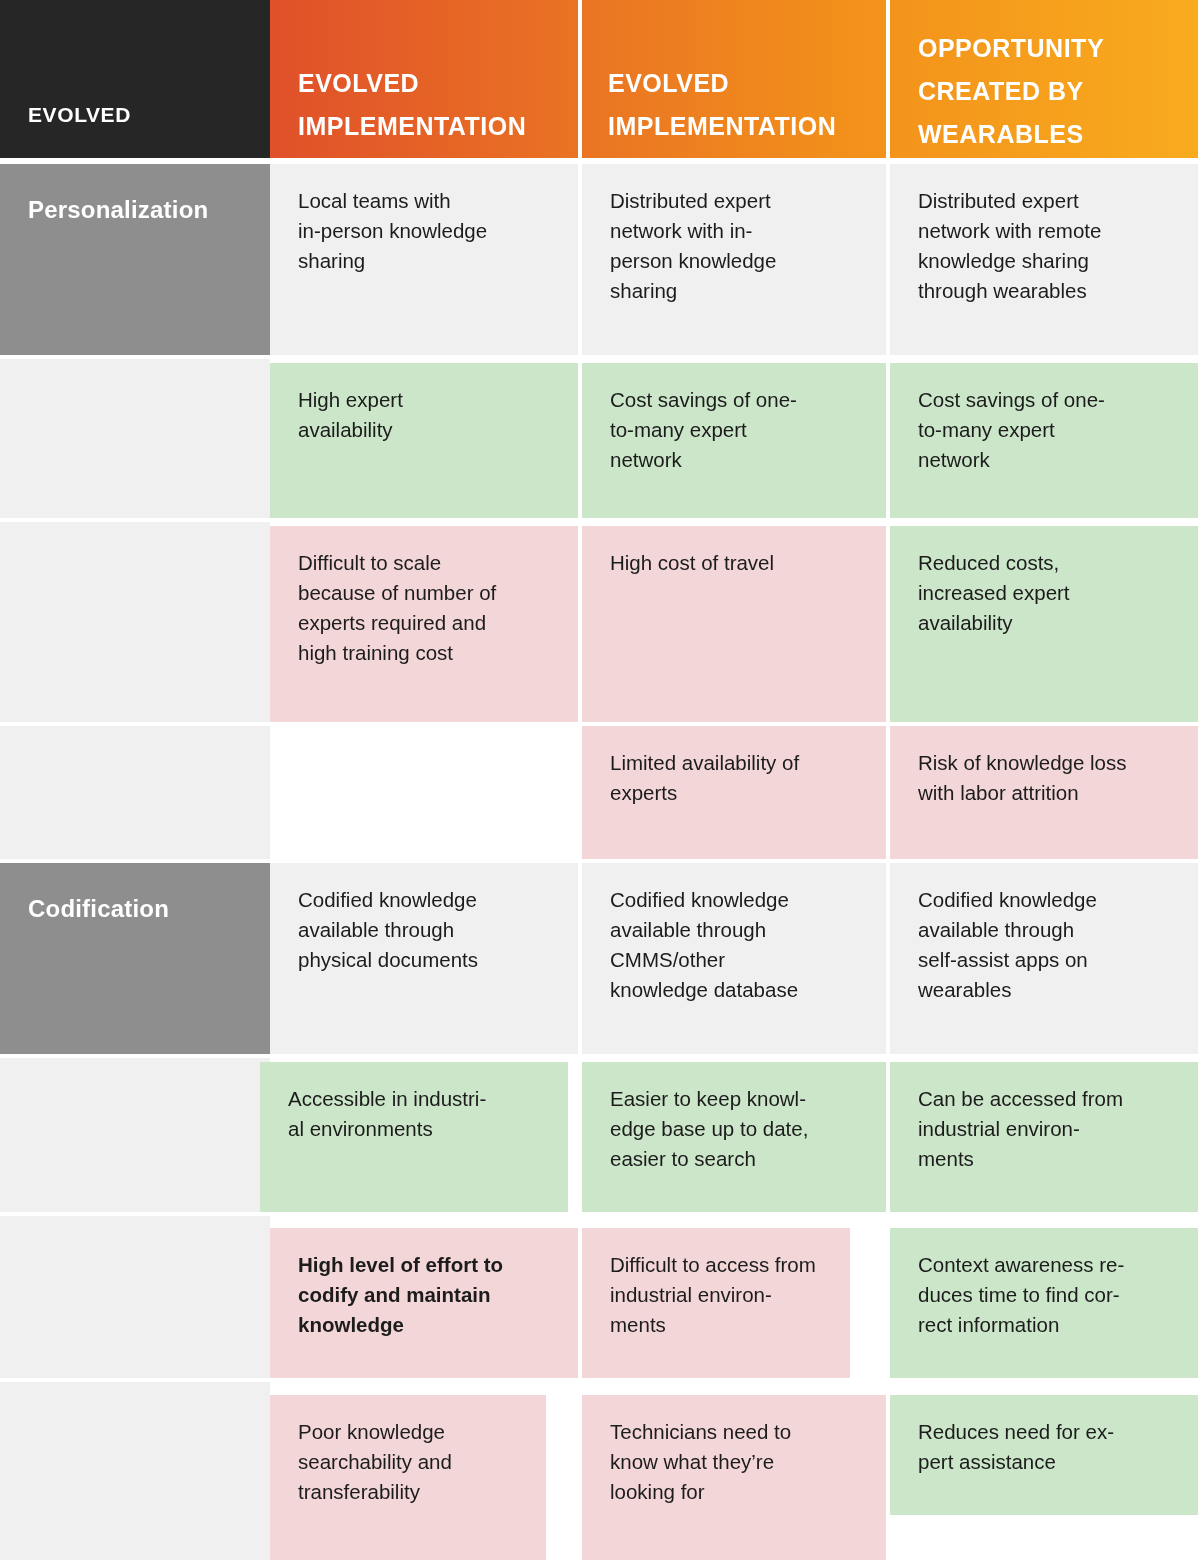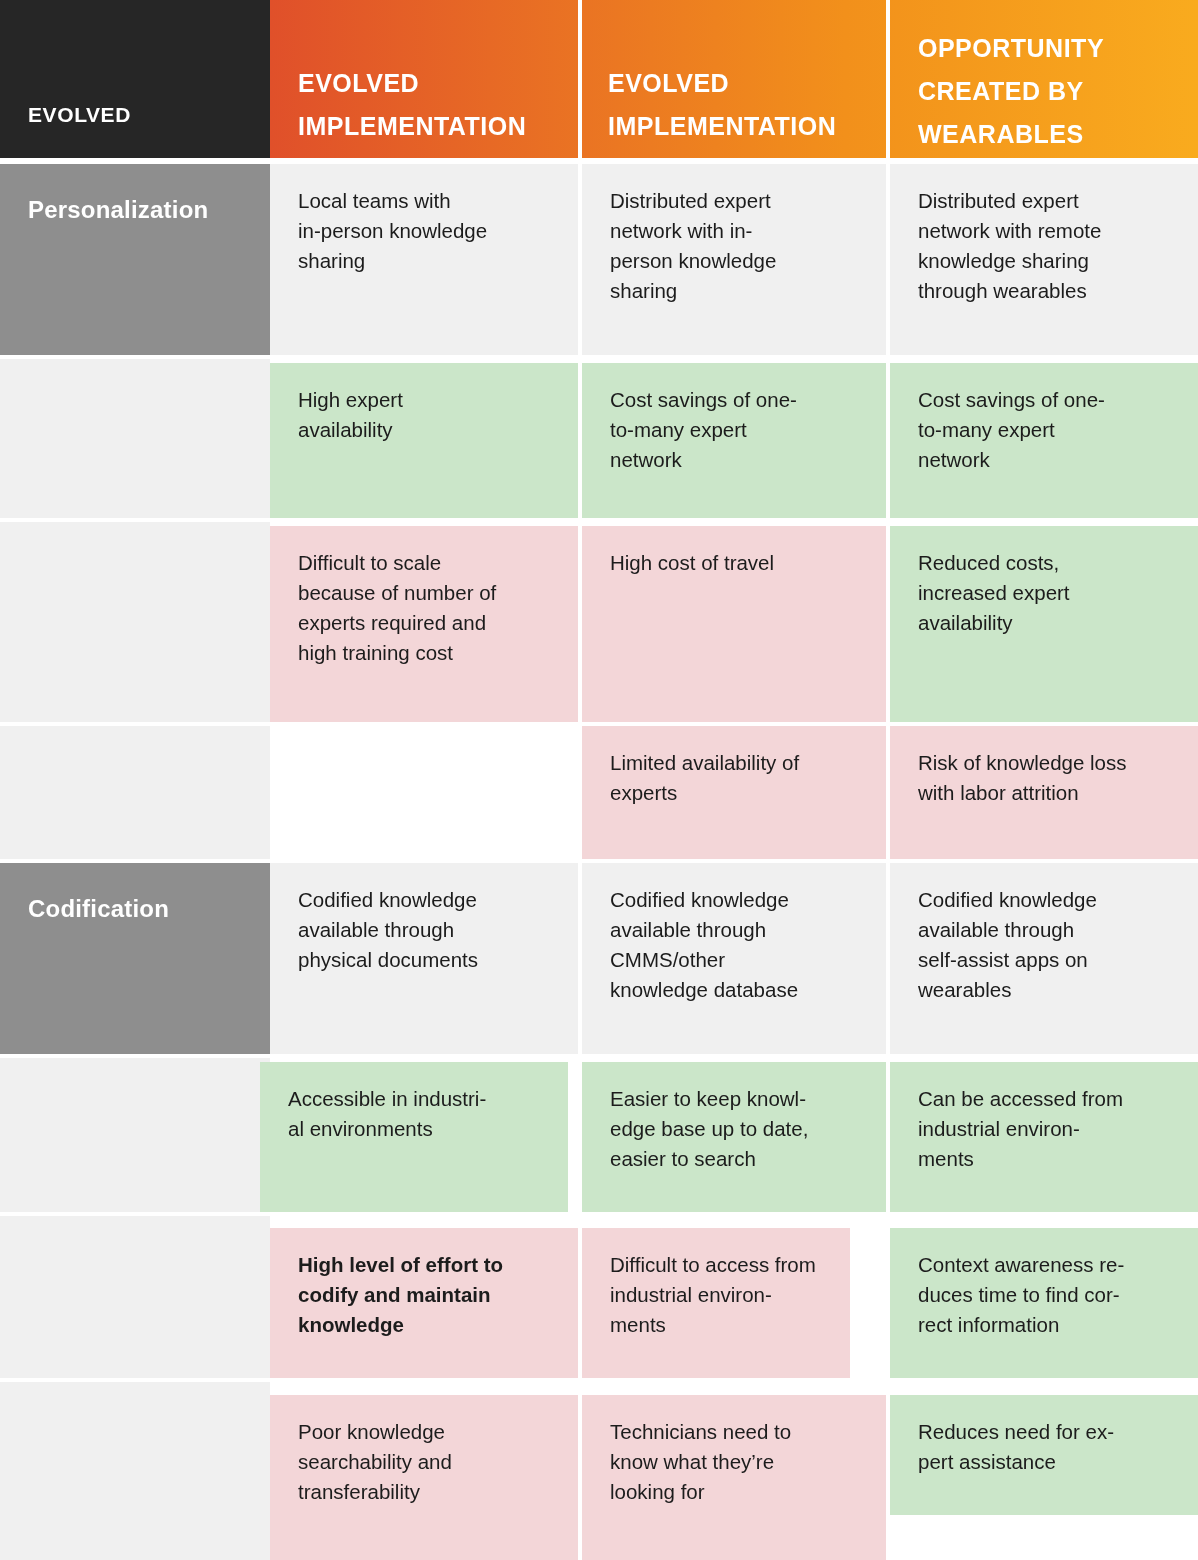--- a/index.html
+++ b/index.html
@@ -208,21 +208,21 @@
 codify and maintain
 knowledge</div>
   <div class="cell pink" style="left:582px; top:1228px; width:268px; height:150px;">Difficult to access from
 industrial environ-
 ments</div>
   <div class="cell green" style="left:890px; top:1228px; width:308px; height:150px;">Context awareness re-
 duces time to find cor-
 rect information</div>
 
   <div class="cell blank" style="left:0px;  top:1382px; width:270px; height:178px;"></div>
-  <div class="cell pink" style="left:270px; top:1395px; width:308px; height:165px;">Poor knowledge
+  <div class="cell pink" style="left:270px; top:1395px; width:276px; height:165px;">Poor knowledge
 searchability and
 transferability</div>
   <div class="cell pink" style="left:582px; top:1395px; width:304px; height:165px;">Technicians need to
 know what they’re
 looking for</div>
   <div class="cell green" style="left:890px; top:1395px; width:308px; height:120px;">Reduces need for ex-
 pert assistance</div>
 
 </div>
 

